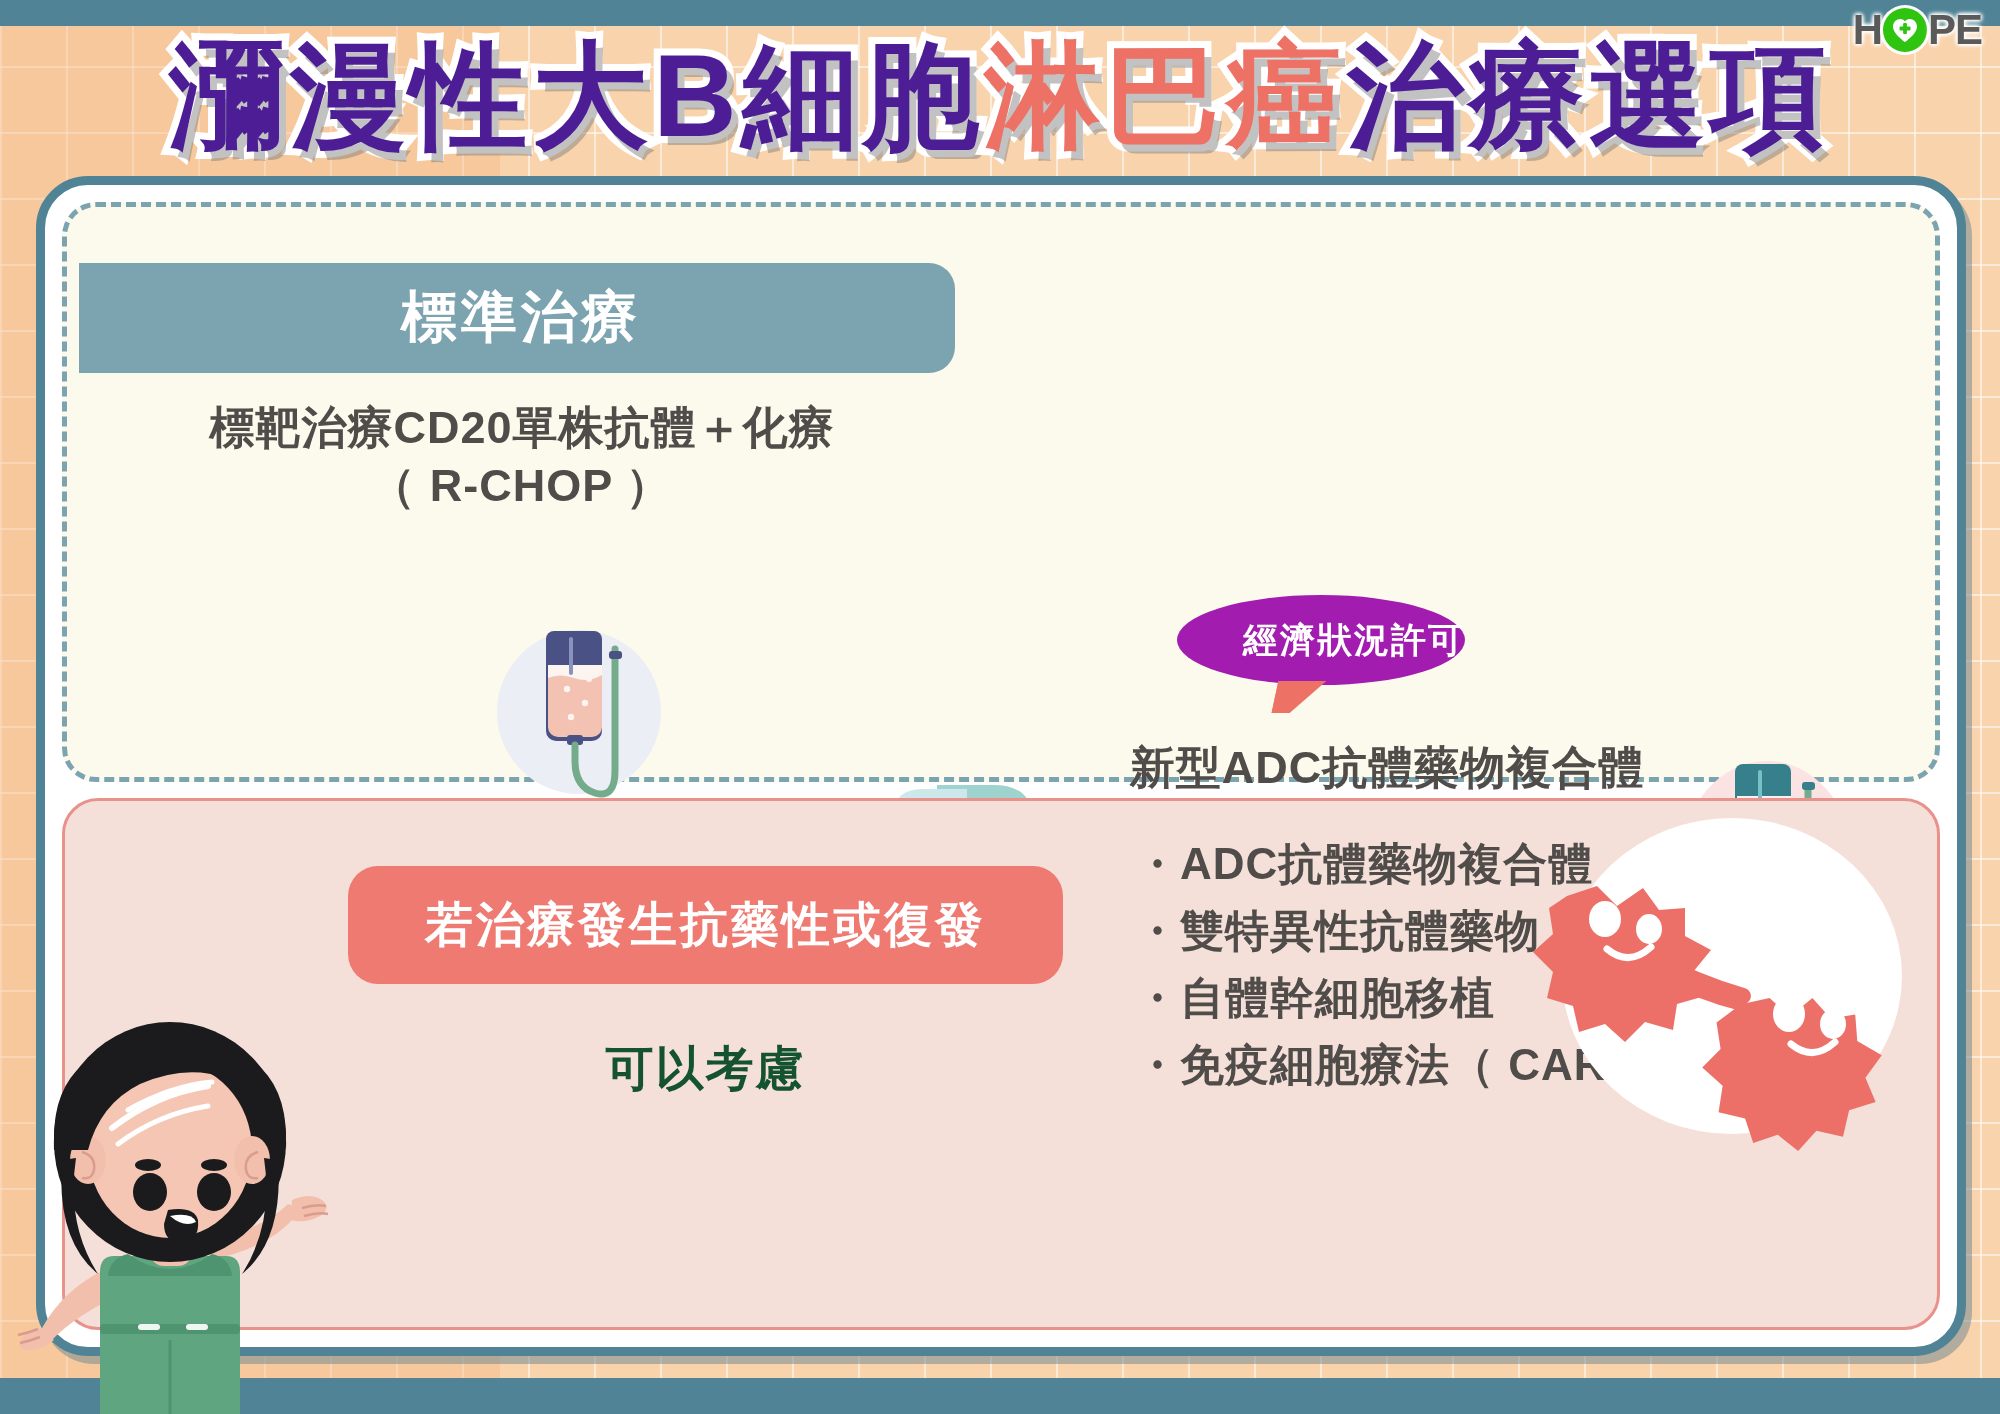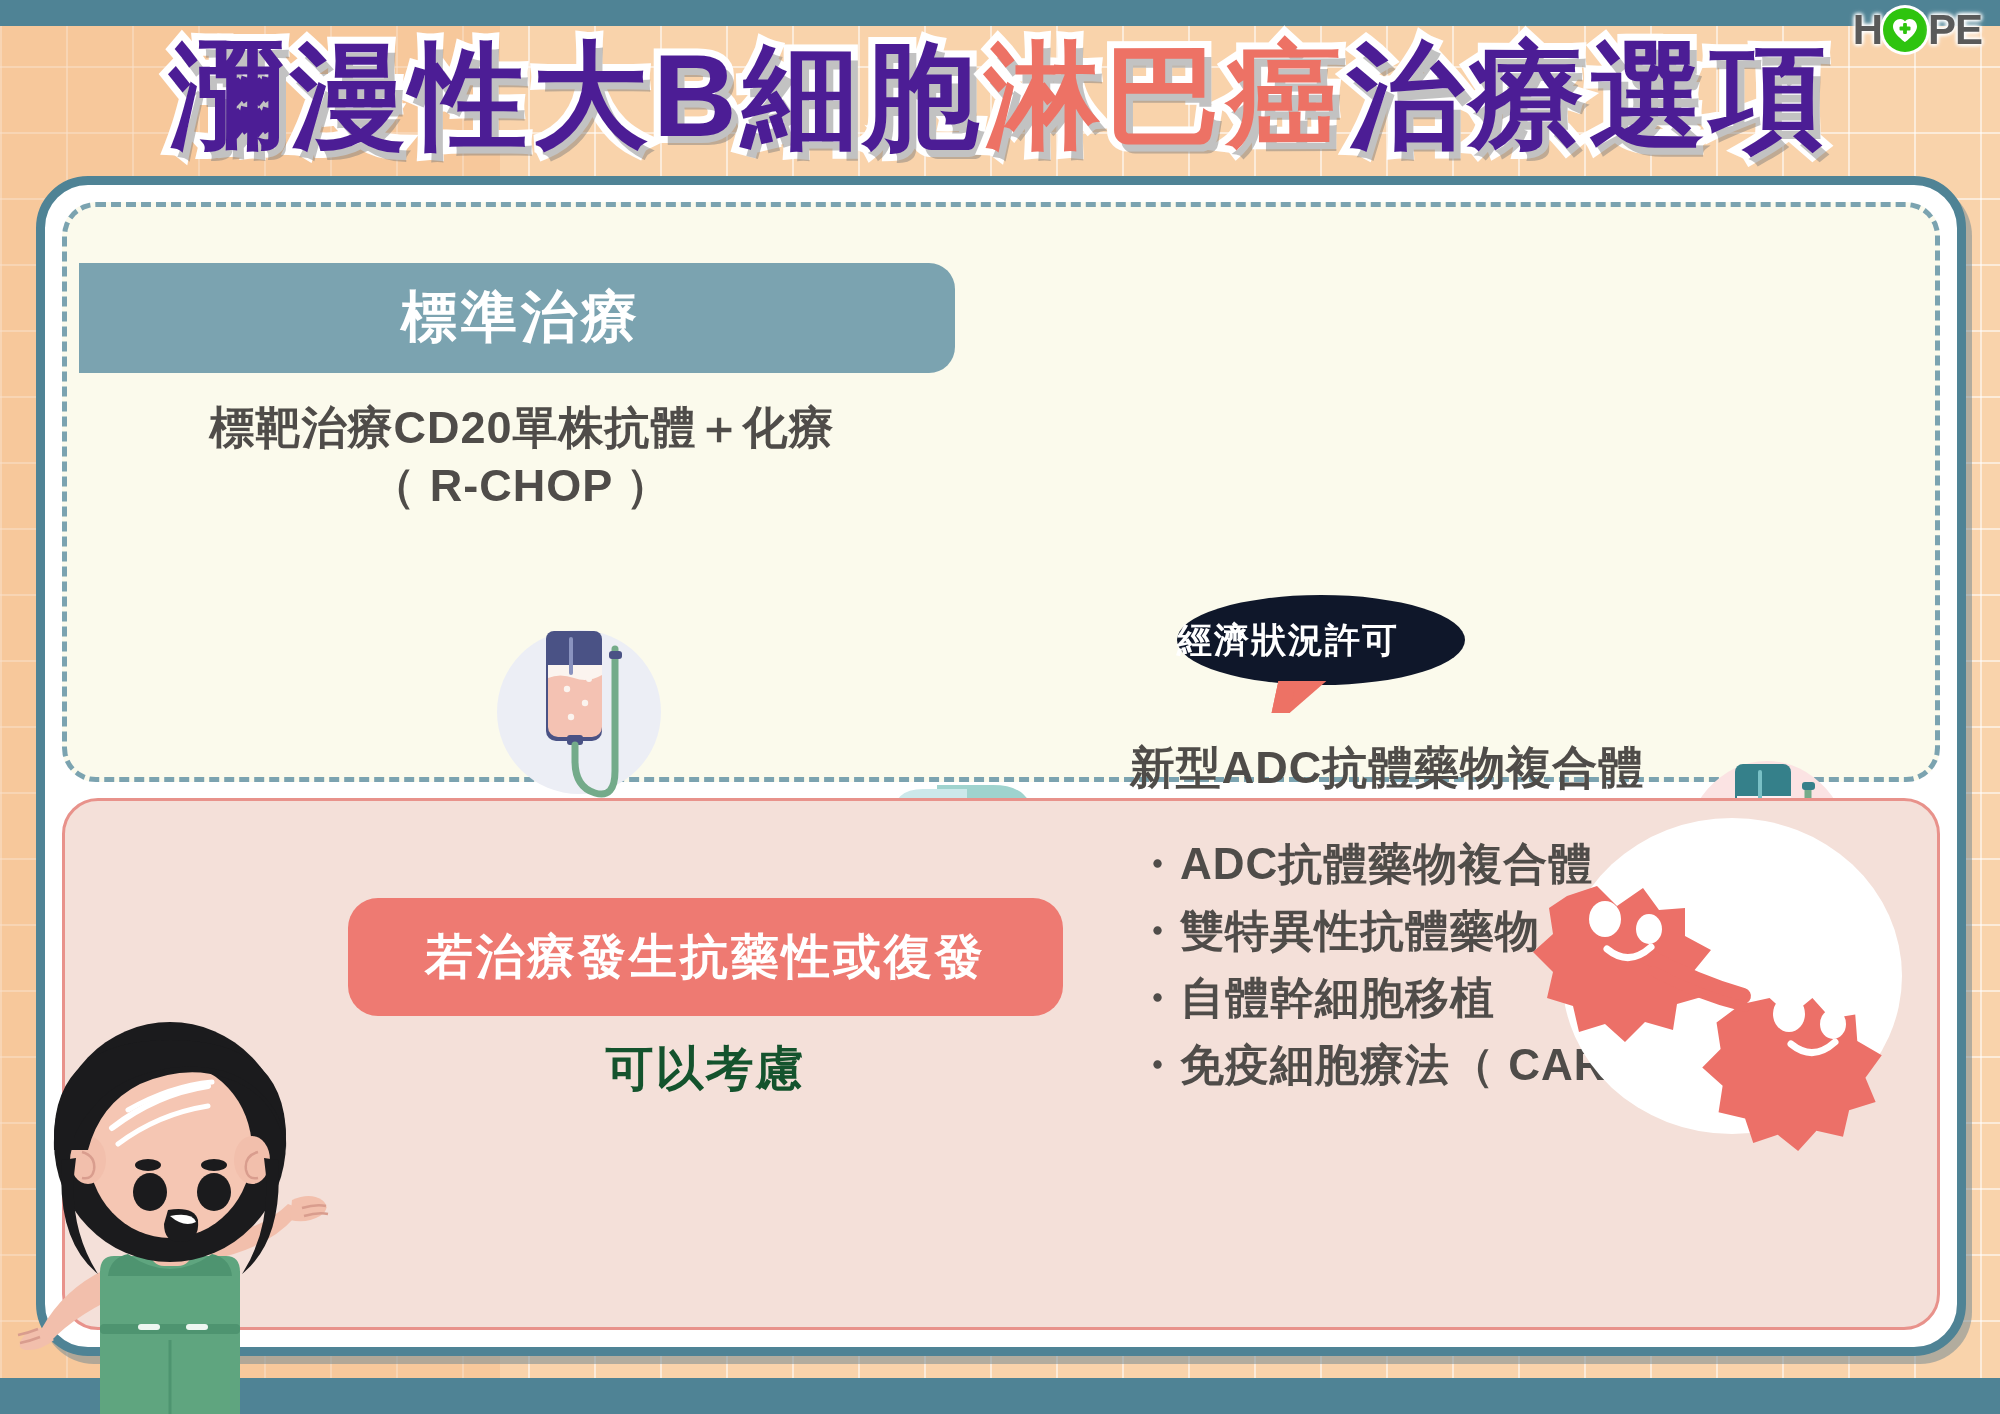--- a/index.html
+++ b/index.html
@@ -171,23 +171,23 @@
   #std-line4 {
     position: absolute; left: 55px; top: 872px; width: 800px;
     text-align: center; font-size: 46px;
     color: #35aec0; font-weight: 900; letter-spacing: 2px;
   }
 
   
   #bubble {
     position: absolute; left: 1110px; top: 388px;
     width: 288px; height: 90px;
-    background: #0f172a;
+    background: #a21caf;
     border-radius: 50%;
-    display: flex; align-items: center; justify-content: flex-start;
+    display: flex; align-items: center; justify-content: flex-end;
   }
   #bubble .lbl {
     color: #fff; font-size: 35px; font-weight: 900; letter-spacing: 2px;
   }
   #bubble::after {
     content: "";
     position: absolute;
     left: 98px; bottom: -28px;
     width: 0; height: 0;
     border-left: 18px solid #ed7265;
@@ -241,21 +241,21 @@
     background: #f4e0d9;
     border: 3px solid #e8928b;
     border-radius: 36px;
     overflow: hidden;
   }
   #pill {
     position: absolute; left: 283px; top: 65px;
     width: 715px; height: 118px;
     background: #ee7a72;
     border-radius: 30px;
-    display: flex; align-items: center; justify-content: center; margin-top: 32px;
+    display: flex; align-items: center; justify-content: center;
   }
   #pill .lbl {
     color: #fff; font-size: 48px; font-weight: 900; letter-spacing: 3px;
   }
   #consider {
     position: absolute; left: 283px; top: 236px; width: 715px;
     text-align: center; font-size: 48px; color: #14532d;
     font-weight: 800; letter-spacing: 2px;
   }
   #bullets {

